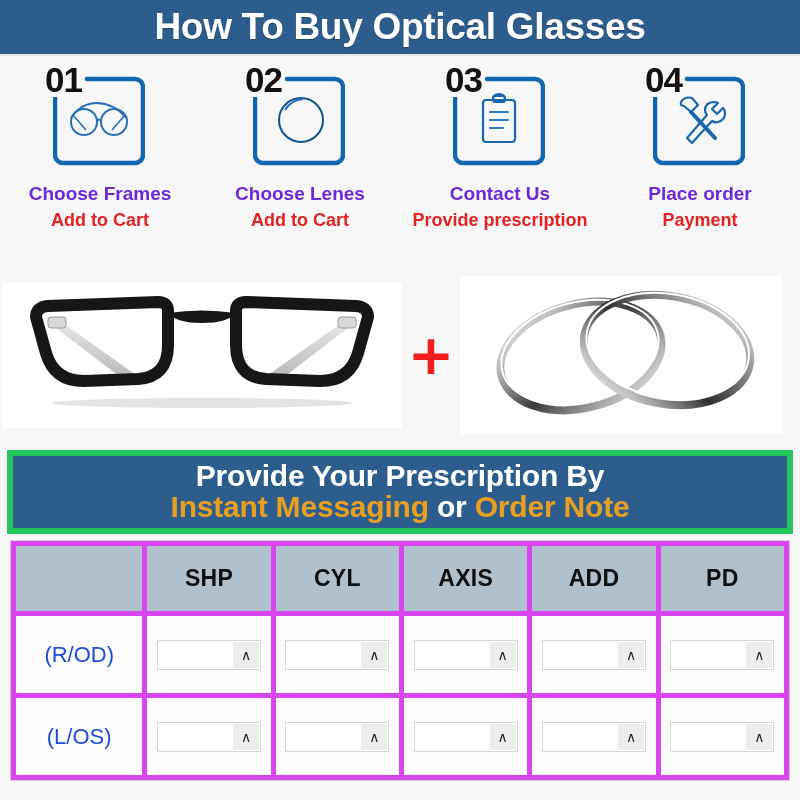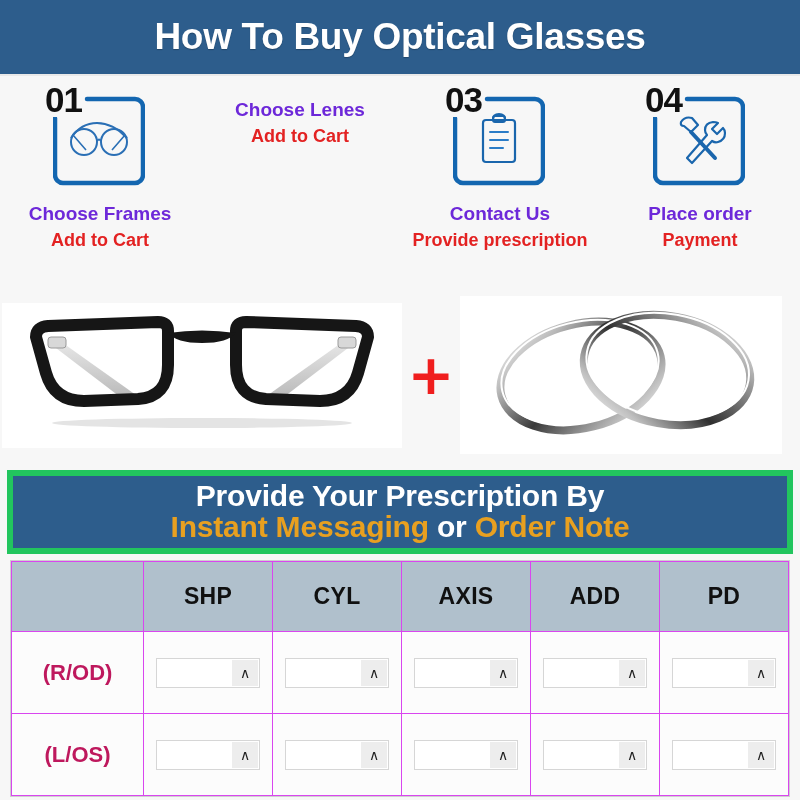--- a/index.html
+++ b/index.html
@@ -12,21 +12,21 @@
 
   body {
     font-family: "Liberation Sans", sans-serif;
     background: #f7f7f7;
     position: relative;
   }
 
   
   .top-banner {
     width: 800px;
-    height: 76px;
+    height: 56px;
     background: #2d5d8c;
     display: flex;
     align-items: center;
     justify-content: center;
     border-bottom: 2px solid #e9e9e9;
   }
   .top-banner-title {
     color: #ffffff;
     font-size: 37px;
     font-weight: bold;
@@ -180,41 +180,41 @@
     margin: 6px auto 0 auto;
     background: #ffffff;
     border: 1px solid #cfcfcf;
   }
   table.rx-table {
     width: 100%;
     border-collapse: collapse;
     table-layout: fixed;
   }
   table.rx-table th, table.rx-table td {
-    border: 1px solid #d946ef;
+    border: 5px solid #d946ef;
     padding: 0;
     text-align: center;
   }
   table.rx-table thead th {
     background: #b0c0cc;
     height: 70px;
     font-size: 23px;
     font-weight: bold;
     color: #101010;
     letter-spacing: 0.3px;
   }
   table.rx-table thead th.corner { background: #b0c0cc; }
   table.rx-table tbody td {
     height: 82px;
     background: #fcfcfc;
   }
   td.row-head {
     font-size: 22px;
-    font-weight: bold;
-    color: #be185d;
+    font-weight: normal;
+    color: #1d4ed8;
     background: #fcfcfc;
   }
   .spinner {
     display: inline-flex;
     align-items: center;
     width: 104px;
     height: 30px;
     border: 1px solid #d6d6d6;
     background: #ffffff;
     position: relative;
@@ -271,20 +271,34 @@
           <path d="M4 18 q10 -15 26 -15 q16 0 30 15" stroke="#2a6fb5" stroke-width="2" fill="none"></path>
           <path d="M6 15 L19 30 M58 15 L45 30" stroke="#2a6fb5" stroke-width="1.6" fill="none"></path>
         </svg>
       </div>
     </div>
     <div class="step-label">Choose Frames</div>
     <div class="step-sub" style="color: rgb(227, 34, 34);">Add to Cart</div>
   </div>
 
   <div class="step">
+    <div class="step-badge">
+      <div class="step-num">02</div>
+      <div class="step-box">
+        <svg width="92" height="90" viewBox="0 0 92 90" fill="none">
+          <path d="M34 3 H82 A8 8 0 0 1 90 11 V79 A8 8 0 0 1 82 87 H10 A8 8 0 0 1 2 79 V22" stroke="#1366b0" stroke-width="4.5" stroke-linecap="round" fill="none"></path>
+        </svg>
+      </div>
+      <div class="step-icon">
+        <svg viewBox="0 0 64 60">
+          <circle cx="34" cy="30" r="22" stroke="#14538f" stroke-width="2" fill="none"></circle>
+          <path d="M18 20 q6 -10 18 -11" stroke="#2a6fb5" stroke-width="2" fill="none"></path>
+        </svg>
+      </div>
+    </div>
     <div class="step-label">Choose Lenes</div>
     <div class="step-sub" style="color: rgb(227, 34, 34);">Add to Cart</div>
   </div>
 
   <div class="step">
     <div class="step-badge">
       <div class="step-num">03</div>
       <div class="step-box">
         <svg width="92" height="90" viewBox="0 0 92 90" fill="none">
           <path d="M34 3 H82 A8 8 0 0 1 90 11 V79 A8 8 0 0 1 82 87 H10 A8 8 0 0 1 2 79 V22" stroke="#1366b0" stroke-width="4.5" stroke-linecap="round" fill="none"></path>

